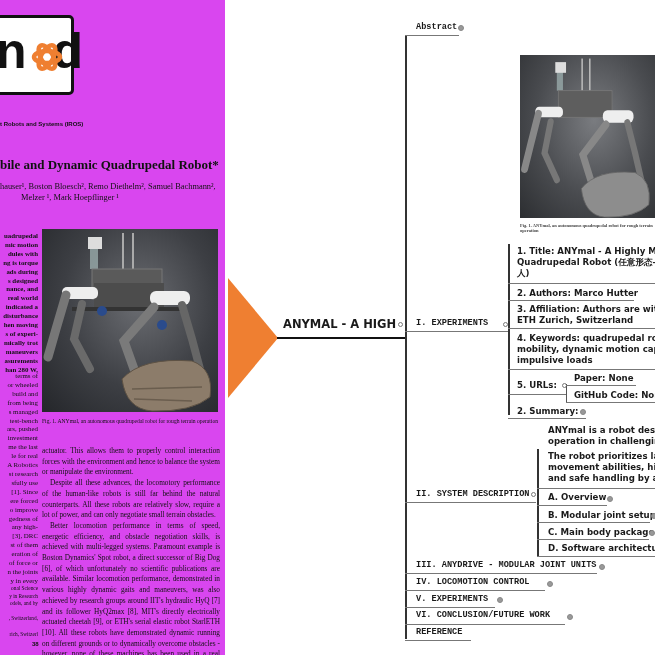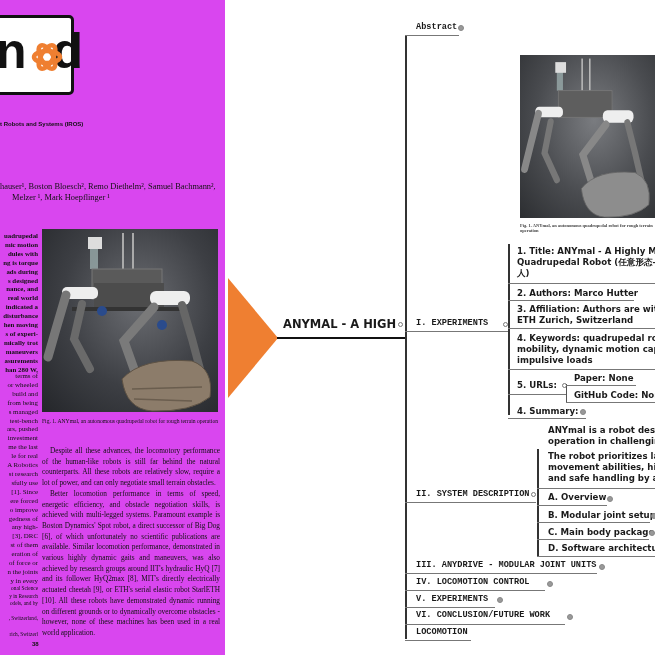--- a/index.html
+++ b/index.html
@@ -43,23 +43,24 @@
   <div class="abs logo-text" style="letter-spacing:26px;">nd</div>
   <svg class="abs knot" viewBox="0 0 34 34">
     <g fill="none" stroke="#ef7f31" stroke-width="4.5">
       <ellipse cx="17" cy="17" rx="13" ry="6" transform="rotate(0 17 17)"></ellipse>
       <ellipse cx="17" cy="17" rx="13" ry="6" transform="rotate(60 17 17)"></ellipse>
       <ellipse cx="17" cy="17" rx="13" ry="6" transform="rotate(120 17 17)"></ellipse>
     </g>
   </svg>
 
   <div class="abs conf">t Robots and Systems (IROS)</div>
+  <div class="abs ptitle">bile and Dynamic Quadrupedal Robot*</div>
   <div class="abs authors">
     <div>hauser¹, Boston Bloesch², Remo Diethelm², Samuel Bachmann²,</div>
-    <div style="padding-left:12px">Melzer ¹, Mark Hoepflinger ¹</div>
+    <div style="padding-left:21px">Melzer ¹, Mark Hoepflinger ¹</div>
   </div>
 
   <div class="abs colL" style="left:-12px;top:232px;" id="absfrag">
       <div>uadrupedal</div>
       <div>mic motion</div>
       <div>dules with</div>
       <div>ng is torque</div>
       <div>ads during</div>
       <div>s designed</div>
       <div>nance, and</div>
@@ -125,20 +126,21 @@
       <path d="M112 78 L82 112 L92 140" stroke="#7a7a7a" stroke-width="9" fill="none" stroke-linecap="round"></path>
       <path d="M140 76 L150 110 L158 140" stroke="#666" stroke-width="8" fill="none" stroke-linecap="round"></path>
       <circle cx="60" cy="82" r="5" fill="#2a4b8c"></circle>
         <circle cx="120" cy="96" r="5" fill="#2a4b8c"></circle>
       <path d="M80 150 Q100 128 150 132 Q172 140 168 168 Q150 183 110 182 Q84 180 80 150Z" fill="#8c7c6a" stroke="#5e5244"></path>
       <path d="M90 160 L160 158 M92 170 L150 172" stroke="#6a5d4e" stroke-width="1.5"></path>
     </svg>
   </div>
   <div class="abs cap">Fig. 1.    ANYmal, an autonomous quadrupedal robot for rough terrain operation</div>
   <div class="abs body2">
+    <p>actuator. This allows them to properly control interaction forces with the environment and hence to balance the system or manipulate the environment.</p>
     <p class="ind">Despite all these advances, the locomotory performance of the human-like robots is still far behind the natural counterparts. All these robots are relatively slow, require a lot of power, and can only negotiate small terrain obstacles.</p>
     <p class="ind">Better locomotion performance in terms of speed, energetic efficiency, and obstacle negotiation skills, is achieved with multi-legged systems. Paramount example is Boston Dynamics' Spot robot, a direct successor of Big Dog [6], of which unfortunately no scientific publications are available. Similar locomotion performance, demonstrated in various highly dynamic gaits and maneuvers, was also achieved by research groups around IIT's hydraulic HyQ [7] and its follower HyQ2max [8], MIT's directly electrically actuated cheetah [9], or ETH's serial elastic robot StarlETH [10]. All these robots have demonstrated dynamic running on different grounds or to dynamically overcome obstacles - however, none of these machines has been used in a real world application.</p>
 
   </div>
   <div class="abs pagenum">38</div>
 </div>
 
 <div class="abs arrow"></div>
 
 <div class="mm">
@@ -200,21 +202,21 @@
 
   <div class="lvl2" style="left:517px;top:380px;"><span>5. URLs:</span></div>
   <div class="dot" style="left:562px;top:383px;"></div>
   <div class="line" style="left:508px;top:394px;width:58px;height:1px;background:#777;"></div>
   <div class="line" style="left:566px;top:384px;width:1px;height:18px;background:#555;"></div>
   <div class="lvl2" style="left:574px;top:373px;"><span>Paper: None</span></div>
   <div class="line" style="left:566px;top:385px;width:70px;height:1px;background:#777;"></div>
   <div class="lvl2" style="left:574px;top:390px;"><span>GitHub Code: None</span></div>
   <div class="line" style="left:566px;top:402px;width:89px;height:1px;background:#777;"></div>
 
-  <div class="lvl2" style="left:517px;top:406px;"><span>4. Summary:</span></div>
+  <div class="lvl2" style="left:517px;top:406px;"><span>2. Summary:</span></div>
   <div class="dotf" style="left:580px;top:409px;"></div>
   <div class="line" style="left:508px;top:418px;width:78px;height:1px;background:#777;"></div>
 
   <div class="lvl2" style="left:548px;top:425px;">
     <div>ANYmal is a robot design</div>
     <div>operation in challenging</div>
   </div>
   <div class="lvl1" style="top:489px;"><span>II. SYSTEM DESCRIPTION</span></div>
   <div class="dot" style="left:531px;top:492px;"></div>
   <div class="line" style="left:405px;top:502px;width:131px;height:1px;background:#777;"></div>
@@ -251,15 +253,15 @@
   <div class="line" style="left:405px;top:590px;width:140px;height:1px;background:#777;"></div>
 
   <div class="lvl1" style="top:594px;"><span>V. EXPERIMENTS</span></div>
   <div class="dotf" style="left:497px;top:597px;"></div>
   <div class="line" style="left:405px;top:607px;width:90px;height:1px;background:#777;"></div>
 
   <div class="lvl1" style="top:610px;"><span>VI. CONCLUSION/FUTURE WORK</span></div>
   <div class="dotf" style="left:567px;top:614px;"></div>
   <div class="line" style="left:405px;top:624px;width:160px;height:1px;background:#777;"></div>
 
-  <div class="lvl1" style="top:627px;"><span>LOCOMOTION</span></div>
+  <div class="lvl1" style="top:627px;"><span>REFERENCE</span></div>
   <div class="line" style="left:405px;top:640px;width:66px;height:1px;background:#777;"></div>
 </div>
 
 </body></html>

